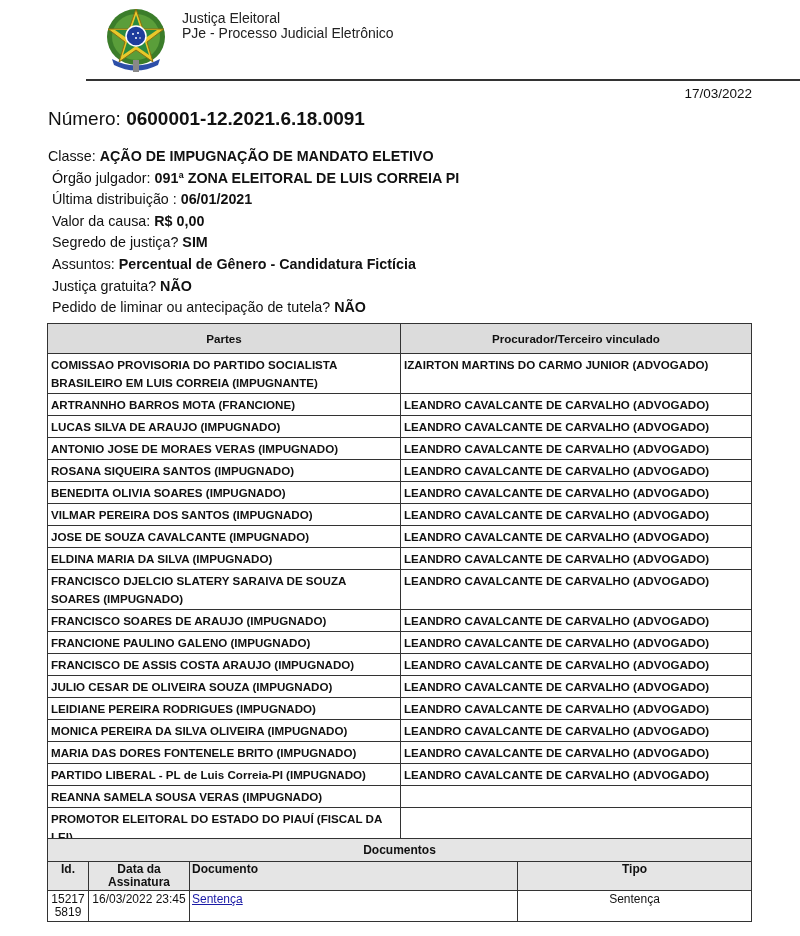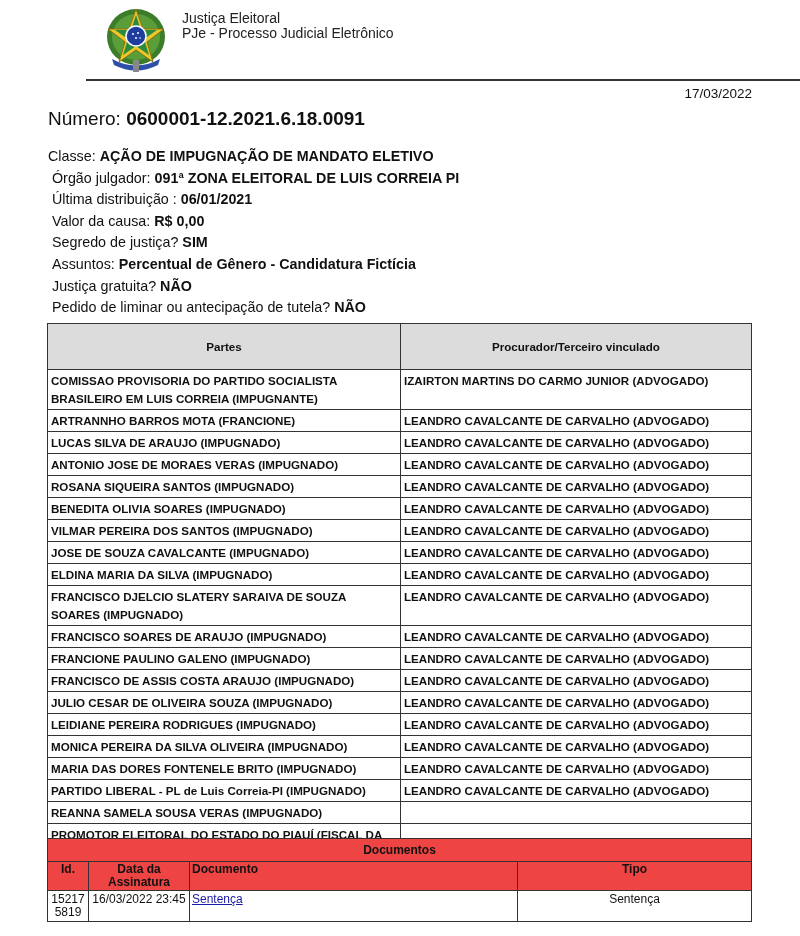--- a/index.html
+++ b/index.html
@@ -11,26 +11,26 @@
     .date { position: absolute; right: 48px; top: 86px; font-size: 13.5px; }
     .numero { position: absolute; left: 48px; top: 108px; font-size: 19px; }
     .numero b { font-weight: bold; }
     .fields { position: absolute; left: 48px; top: 146px; font-size: 14.3px; line-height: 21.6px; }
     .fields .row { white-space: nowrap; }
     .fields .ind { padding-left: 4px; }
     .fields b { font-weight: bold; }
     table { border-collapse: collapse; font-family: "Liberation Sans", sans-serif; }
     .partes { position: absolute; left: 47px; top: 323px; width: 705px; }
     .partes th, .partes td { border: 1px solid #333; font-size: 11.6px; font-weight: bold; }
-    .partes th { background: #dcdcdc; height: 19px; text-align: center; padding: 13px; }
+    .partes th { background: #dcdcdc; height: 19px; text-align: center; padding: 5px; }
     .partes td { padding: 2px 4px 1px 3px; line-height: 18px; vertical-align: top; text-align: left; }
     .partes col.c1 { width: 353px; }
     .docs { position: absolute; left: 47px; top: 838px; width: 705px; }
     .docs th, .docs td { border: 1px solid #333; font-size: 12px; }
-    .docs th { background: #ef4444; font-weight: bold; padding: 1px 2px; line-height: 13px; }
+    .docs th { background: #e5e5e5; font-weight: bold; padding: 1px 2px; line-height: 13px; }
     .docs .title-row th { height: 20px; text-align: center; }
     .docs td { padding: 2px 2px; line-height: 13px; vertical-align: top; }
     .docs .th-left { text-align: left; vertical-align: top; }
     .docs .th-center { text-align: center; vertical-align: top; }
     .docs a { color: #1a1aa6; text-decoration: underline; }
     .center { text-align: center; }
   </style>
 </head>
 <body>
 

